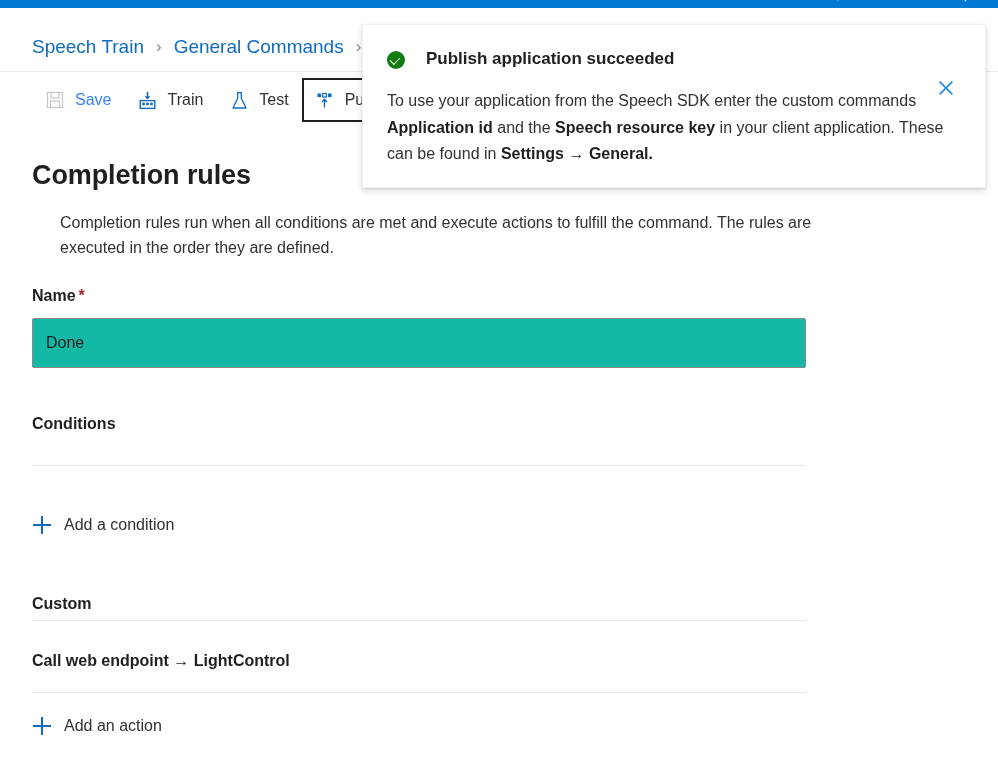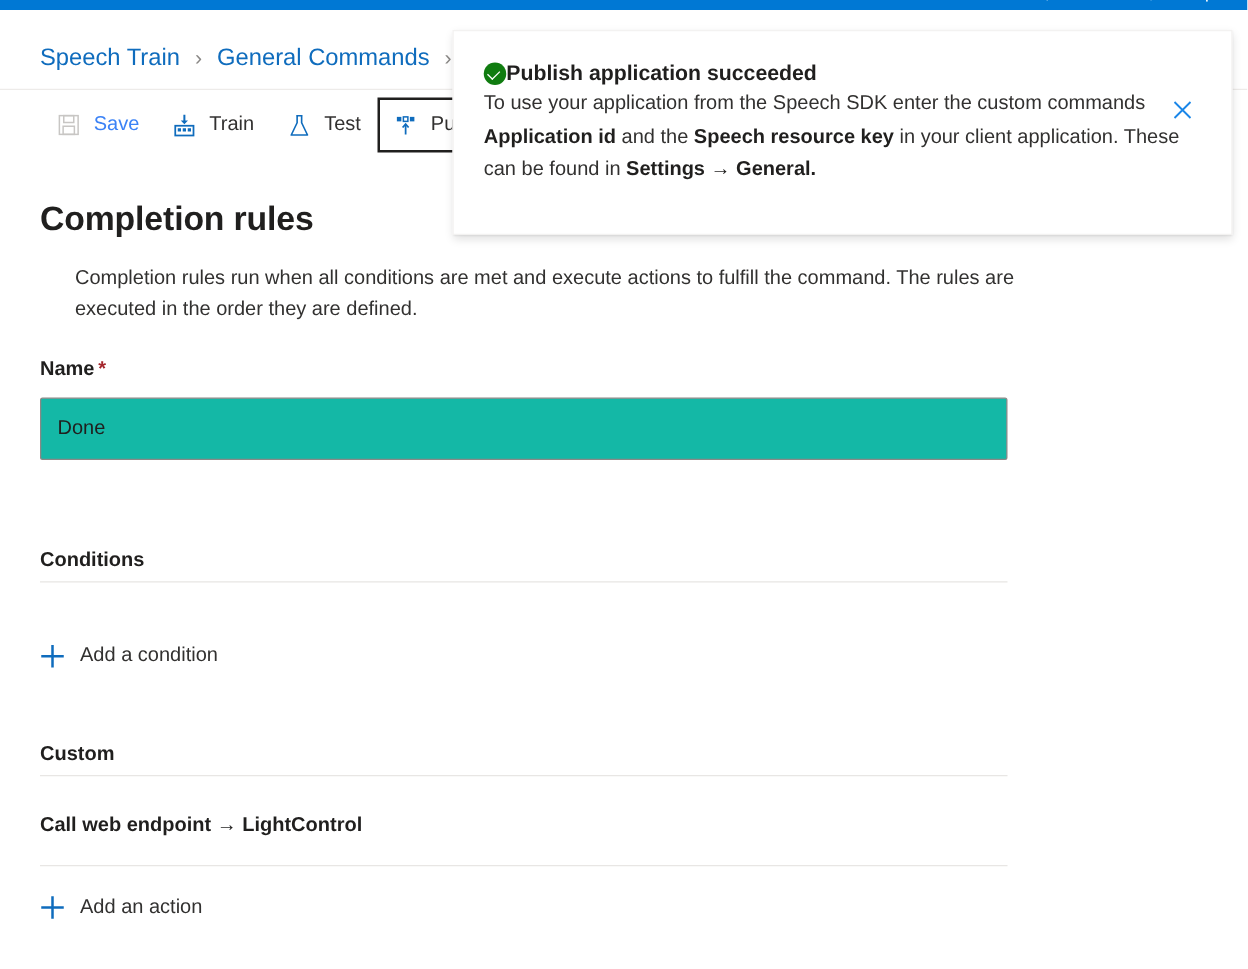--- a/index.html
+++ b/index.html
@@ -162,21 +162,21 @@
     outline: none;
   }
 
   .section-head {
     position: absolute;
     left: 32px;
     font-size: 16px;
     font-weight: 600;
     color: #201f1e;
   }
-  #conditions-head { top: 427px; }
+  #conditions-head { top: 402px; }
   #actions-head    { top: 582px; }
 
   .hrule {
     position: absolute;
     left: 32px;
     width: 774px;
     height: 1px;
     background: #e8e6e4;
   }
   #rule-cond    { top: 465px; }
@@ -232,22 +232,22 @@
     width: 624px;
     height: 164px;
     box-sizing: border-box;
     background: #ffffff;
     border: 1px solid #f3f2f1;
     box-shadow: 0 3.2px 7.2px rgba(0,0,0,0.13), 0 0.6px 1.8px rgba(0,0,0,0.11);
     padding: 24px 26px 0 24px;
   }
   .notif-head {
     display: flex;
-    align-items: center;
-    gap: 0;
+    align-items: flex-end;
+    gap: 21px;
   }
   .success-icon {
     width: 18px;
     height: 18px;
     border-radius: 50%;
     background: #107c10;
     flex: 0 0 auto;
     position: relative;
   }
   .success-icon::after {
@@ -274,21 +274,21 @@
     height: 26px;
     display: flex;
     align-items: center;
     justify-content: center;
     background: transparent;
     border: none;
     padding: 0;
     cursor: pointer;
   }
   .notif-body {
-    margin-top: 1px;
+    margin-top: 19px;
     font-size: 16px;
     line-height: 26.5px;
     color: #323130;
     max-width: 566px;
   }
   .notif-body b { font-weight: 700; color: #201f1e; }
 </style>
 </head>
 <body>
 

